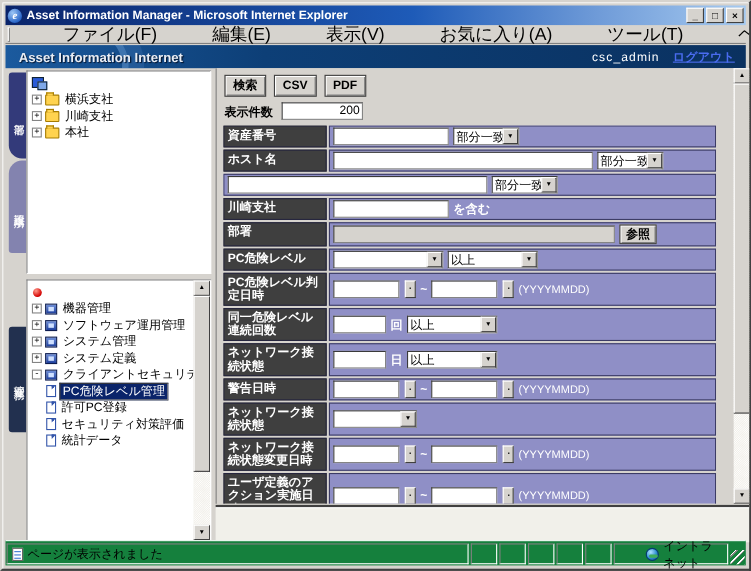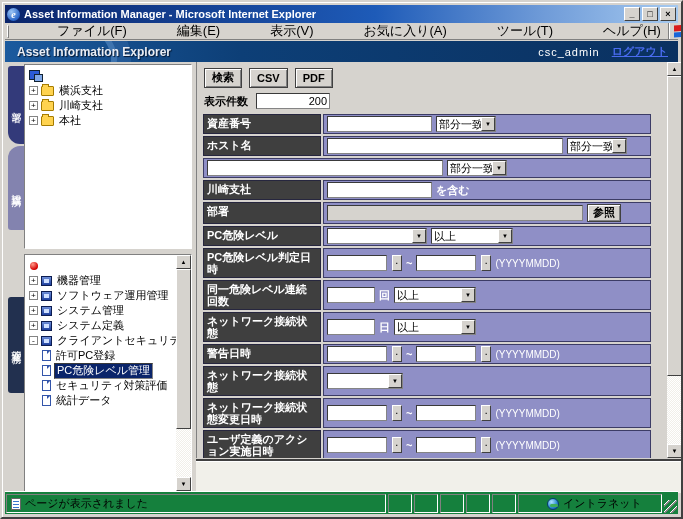--- a/index.html
+++ b/index.html
@@ -16,21 +16,21 @@
   .title { color:#fff; font-size:11px; font-weight:bold; white-space:nowrap; overflow:hidden; flex:1; }
   .winbtns { display:flex; gap:2px; flex:none; }
   .wbtn { width:16px; height:14px; background:#d6d3ce; border:1px solid; border-color:#fff #404040 #404040 #fff;
     font:bold 9px/12px "Liberation Sans",sans-serif; text-align:center; color:#000; cursor:default; }
 
   
   .menubar { position:absolute; left:3px; top:21px; right:3px; height:17px; background:#d6d3ce;
     display:flex; align-items:center; border-bottom:1px solid #808080; }
   .mgrip { width:3px; height:13px; margin:0 5px 0 2px; border:1px solid; border-color:#fff #808080 #808080 #fff; }
   .menuitems { display:flex; flex:1; }
-  .mitem { font-size:13px; color:#000; padding:1px 7px; white-space:nowrap;margin-left:36px; }
+  .mitem { font-size:16px; color:#000; padding:1px 7px; white-space:nowrap;margin-left:36px; }
   .logo-panel { width:26px; height:16px; border-left:1px solid #808080; box-shadow:inset 1px 0 0 #fff;
     display:flex; align-items:center; justify-content:center; flex:none; }
   .winlogo { width:14px; height:12px; display:grid; grid-template-columns:1fr 1fr; gap:1px; transform:skewY(-4deg); }
   .winlogo i { display:block; }
   .winlogo i:nth-child(1){background:#d81b1b;} .winlogo i:nth-child(2){background:#0f9d3a;}
   .winlogo i:nth-child(3){background:#1a66d8;} .winlogo i:nth-child(4){background:#f3c300;}
 
   
   .banner { position:absolute; left:3px; top:39px; right:3px; height:21px;
     background:linear-gradient(90deg,#1b5a9e 0%,#0d3f77 35%,#0a3160 100%); overflow:hidden;
@@ -87,21 +87,21 @@
   .btnrow { position:absolute; left:7px; top:6px; display:flex; gap:7px; }
   .btn3d { background:#d6d3ce; border:1px solid #404040; box-shadow:inset 1px 1px 0 #fff, inset -1px -1px 0 #808080;
     font:bold 11px "Liberation Sans",sans-serif; padding:1px 7px 2px; cursor:pointer; color:#000; }
   .countrow { position:absolute; left:7px; top:31px; display:flex; align-items:center; gap:8px; }
   .countlabel { font-size:11px; font-weight:bold; color:#000; }
   .tin { display:inline-flex; align-items:center; background:#fff; height:16px;
     border:1px solid #848484; border-top-color:#3a3a3a; border-left-color:#3a3a3a; font-size:11px; padding:0 2px; }
   .tin.num { justify-content:flex-end; }
   .rows { position:absolute; left:6px; top:52px; width:448px; bottom:0; overflow:hidden; }
   .frow { display:flex; margin-bottom:2px; }
-  .flabel { width:118px; flex:none; background:#3f3f3f; color:#fff; font-size:11px; line-height:12px; font-weight:bold;
+  .flabel { width:94px; flex:none; background:#3f3f3f; color:#fff; font-size:11px; line-height:12px; font-weight:bold;
     padding:2px 3px; border:1px solid #26263e; margin-right:2px; }
   .fbody { flex:1; background:#8f8fc6; border:1px solid #3c3c66; display:flex; align-items:center; gap:4px; padding:1px 3px; }
   .sel { display:inline-flex; align-items:center; background:#fff; height:16px;
     border:1px solid #848484; border-top-color:#3a3a3a; border-left-color:#3a3a3a; font-size:11px; cursor:pointer; }
   .selv { flex:1; padding:0 2px; white-space:nowrap; overflow:hidden; }
   .dd { width:14px; height:14px; flex:none; background:#d6d3ce; border:1px solid; border-color:#fff #404040 #404040 #fff;
     font-size:6px; line-height:12px; text-align:center; color:#000; }
   .sfx { color:#fff; font-size:11px; font-weight:bold; white-space:nowrap; }
   .fmt { color:#fff; font-size:10px; white-space:nowrap; }
   .pick { width:10px; height:16px; background:#d6d3ce; border:1px solid; border-color:#fff #404040 #404040 #fff;
@@ -109,21 +109,21 @@
   .ro { background:#d6d3ce; }
   .btn-ref { padding:0 5px 1px; font-size:11px;font-family:Liberation Serif, serif; }
 
   
   .bottomframe { position:absolute; left:194px; top:457px; width:486px; height:34px; background:#f1f0ea;
     border-top:2px solid #404040; box-shadow:inset 0 1px 0 #fff; }
   .statusbar { position:absolute; left:3px; right:3px; bottom:3px; height:23px; background:#15803d;
     border-top:1px solid #fff; display:flex; align-items:stretch; gap:2px; padding:2px 1px 1px; }
   .spane { border:1px solid; border-color:#808080 #fff #fff #808080; display:flex; align-items:center;
     font-size:11px; color:#000; padding:0 4px; gap:4px; }
-  .sp-msg { flex:1; } .sp-sm { width:24px; flex:none; } .sp-zone { width:144px; flex:none;padding-left:28px; }
+  .sp-msg { flex:1; } .sp-sm { width:24px; flex:none; } .sp-zone { width:104px; flex:none;padding-left:28px; }
   .ico-page { width:10px; height:12px; flex:none; background:#fff; border:1px solid #666; position:relative; }
   .ico-page::before { content:""; position:absolute; left:1px; top:2px; width:6px; height:1px; background:#3b77d0;
     box-shadow:0 3px 0 #3b77d0, 0 6px 0 #3b77d0; }
   .ico-globe { width:12px; height:12px; flex:none; border-radius:50%;
     background:radial-gradient(circle at 35% 30%,#aee3ff,#2f8fd0 55%,#0d4fa0 90%); border:1px solid #063a70; position:relative; }
   .ico-globe::before { content:""; position:absolute; left:2px; top:5px; width:8px; height:3px; background:#3fae5a; border-radius:2px; }
   .grip { width:13px; flex:none; align-self:flex-end; height:13px;
     background:repeating-linear-gradient(135deg,transparent 0 3px,#fff 3px 4px,#808080 4px 5px); }
 </style>
 </head>
@@ -155,21 +155,21 @@
       <span class="winlogo">
           <i></i>
           <i></i>
           <i></i>
           <i></i>
         </span>
     </span>
   </div>
 
   <div class="banner">
-    <span class="app-title">Asset Information Explorer</span>
+    <span class="app-title">Asset Information Internet</span>
     <span class="banner-right">
       <span class="username">csc_admin</span>
       <span class="logout">ログアウト</span>
     </span>
   </div>
 
   <div class="vtab tab-dept">部署</div>
   <div class="vtab tab-loc">設置場所</div>
   <div class="vtab tab-task">管理業務</div>
 
@@ -221,25 +221,25 @@
        <span class="ico-mod"></span>
        <span class="tlabel">システム定義</span>
         </div>
         <div class="trow indent1">
        <span class="exp">-</span>
        <span class="ico-mod"></span>
        <span class="tlabel">クライアントセキュリティ管理</span>
         </div>
         <div class="trow indent2">
          <span class="ico-doc"></span>
-         <span class="tlabel">許可PC登録</span>
+         <span class="tlabel sel">PC危険レベル管理</span>
        </div>
         <div class="trow indent2">
          <span class="ico-doc"></span>
-         <span class="tlabel sel">PC危険レベル管理</span>
+         <span class="tlabel">許可PC登録</span>
        </div>
         <div class="trow indent2">
          <span class="ico-doc"></span>
          <span class="tlabel">セキュリティ対策評価</span>
        </div>
         <div class="trow indent2">
          <span class="ico-doc"></span>
          <span class="tlabel">統計データ</span>
        </div>
       </div>

